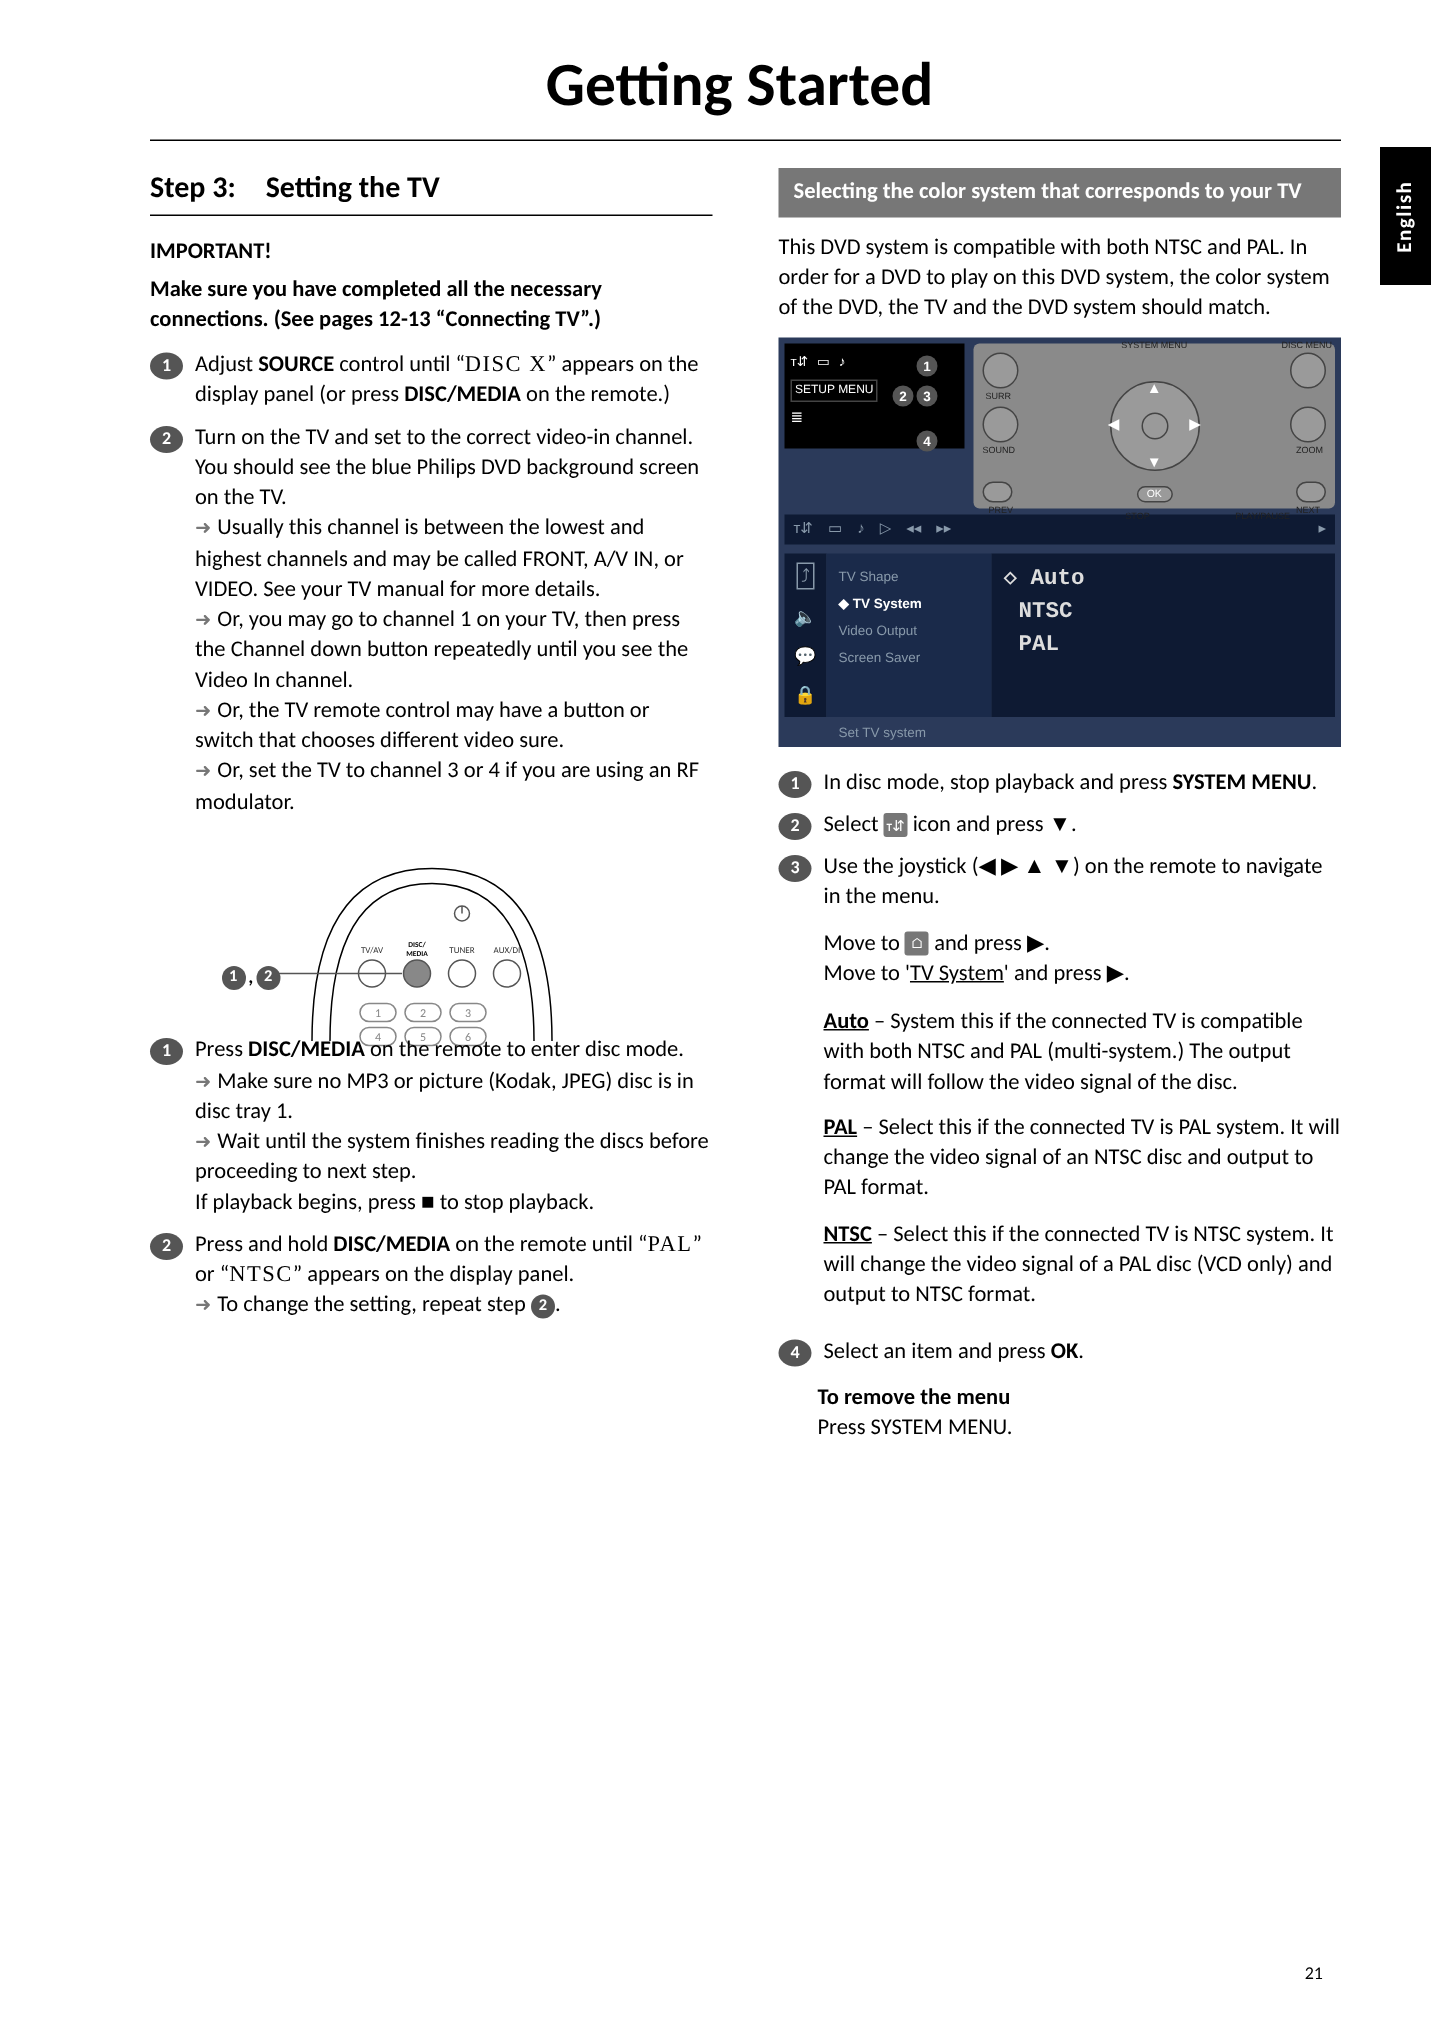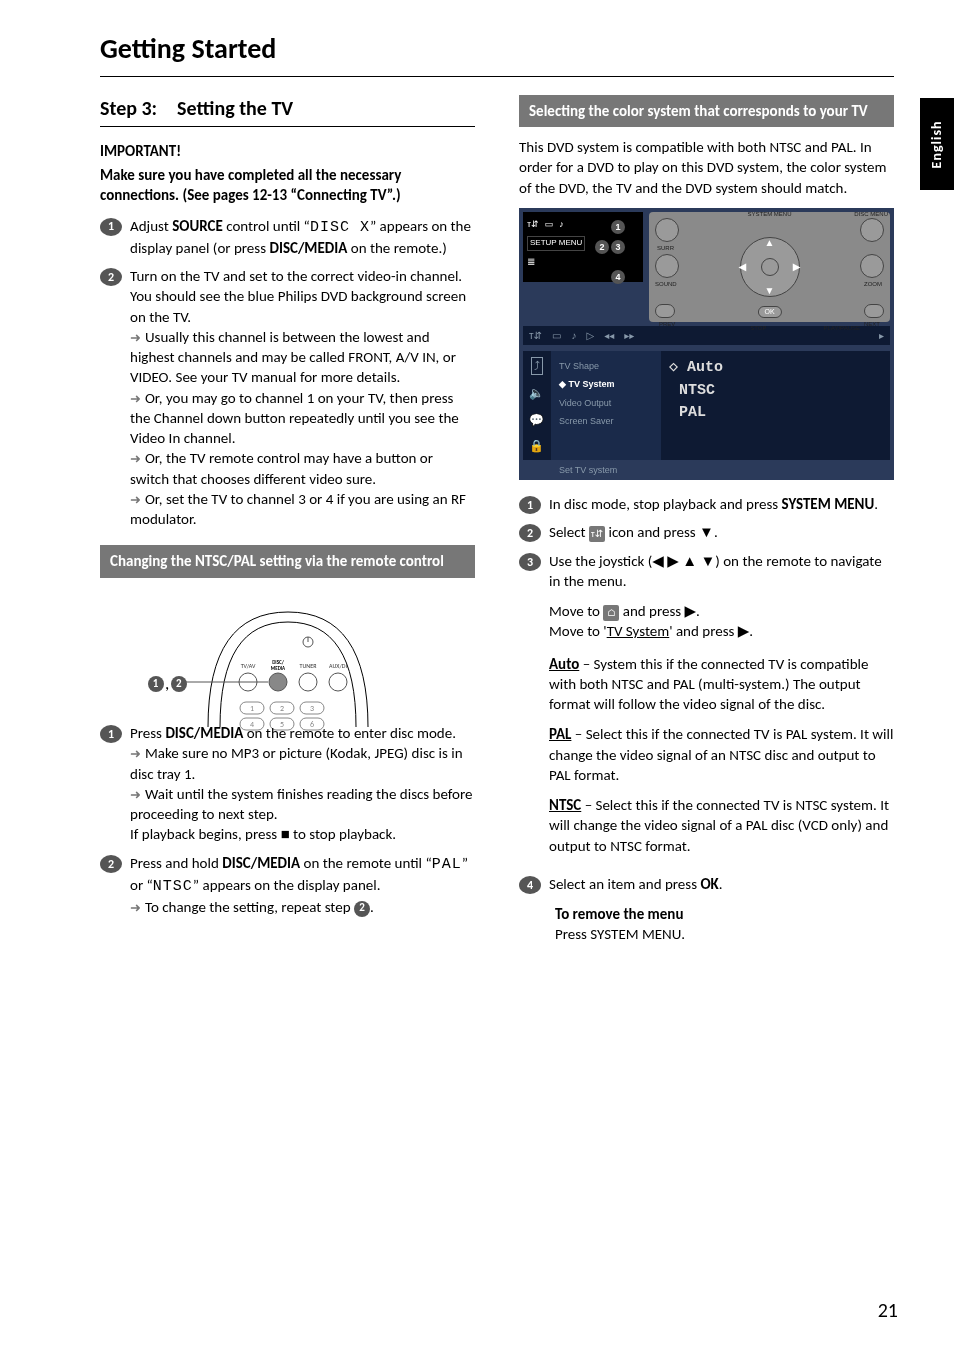--- a/index.html
+++ b/index.html
@@ -10,23 +10,23 @@
     background: #fff;
     position: relative;
     color: #000;
     font-size: 15px;
     line-height: 1.35;
   }
   .page {
     padding: 30px 60px 30px 100px;
   }
   .header-title {
-    text-align: left;
-    font-weight: bold;
-    font-size: 28px;
+    text-align: center;
+    font-weight: bold;
+    font-size: 41px;
     margin-bottom: 8px;
     padding-right: 8px;
   }
   .hr {
     border-top: 1px solid #000;
     margin-bottom: 18px;
   }
   .lang-tab {
     position: absolute;
     right: 0;
@@ -113,22 +113,22 @@
     margin: 16px 0 10px 0;
     font-size: 15px;
   }
   .remote-diagram {
     margin: 14px auto;
     width: 220px;
   }
   .pagenum {
     position: absolute;
     bottom: 28px;
-    right: 56px;
-    font-size: 20px;
+    right: 72px;
+    font-size: 12px;
   }
   .osd {
     background: #2b3a5a;
     color: #fff;
     font-size: 10px;
     padding: 4px;
     margin: 10px 0 14px 0;
     position: relative;
     font-family: Arial, sans-serif;
   }
@@ -245,21 +245,21 @@
     display:inline-flex;
     width:16px; height:16px;
     background:#777;
     color:#fff;
     align-items:center;
     justify-content:center;
     font-size:10px;
     border-radius:2px;
     vertical-align:middle;
   }
-  .disc-x { font-family: Liberation Mono, monospace; letter-spacing:1px; }
+  .disc-x { font-family: Liberation Serif, serif; letter-spacing:1px; }
   .underline { text-decoration: underline; }
   .remote-svg { display:block; margin:0 auto; }
   .para { margin-bottom:10px; }
 </style>
 </head>
 <body>
 
 <div class="page">
   <div class="header-title">Getting Started</div>
   <div class="hr"></div>
@@ -287,21 +287,20 @@
         <span class="num-badge">2</span>
         <div class="item-body">
           <div>Turn on the TV and set to the correct video-in channel.  You should see the blue Philips DVD background screen on the TV.</div>
           <div class="sub-arrow">Usually this channel is between the lowest and highest channels and may be called FRONT, A/V IN, or VIDEO. See your TV manual for more details.</div>
           <div class="sub-arrow">Or, you may go to channel 1 on your TV, then press the Channel down button repeatedly until you see the Video In channel.</div>
           <div class="sub-arrow">Or, the TV remote control may have a button or switch that chooses different video sure.</div>
           <div class="sub-arrow">Or, set the TV to channel 3 or 4 if you are using an RF modulator.</div>
         </div>
       </div>
 
-      <div class="section-bar">Changing the NTSC/PAL setting via the remote control</div>
 
       <div class="remote-diagram">
         <svg class="remote-svg" width="220" height="140" viewBox="0 0 220 140">
           <path d="M30 135 Q30 20 110 20 Q190 20 190 135" fill="none" stroke="#000" stroke-width="1"></path>
           <path d="M42 135 Q42 30 110 30 Q178 30 178 135" fill="none" stroke="#000" stroke-width="1"></path>
           <circle cx="130" cy="50" r="5" fill="none" stroke="#555"></circle>
           <line x1="130" y1="45" x2="130" y2="50" stroke="#555"></line>
 
           <circle cx="70" cy="90" r="9" fill="none" stroke="#555"></circle>
           <circle cx="100" cy="90" r="9" fill="#888" stroke="#555"></circle>
@@ -458,21 +457,21 @@
           <div class="para"><span class="bold underline">PAL</span><span> – Select this if the connected TV is PAL system. It will change the video signal of an NTSC disc and output to PAL format.</span></div>
           <div class="para"><span class="bold underline">NTSC</span><span> – Select this if the connected TV is NTSC system. It will change the video signal of a PAL disc (VCD only) and output to NTSC format.</span></div>
         </div>
       </div>
 
       <div class="num-item">
         <span class="num-badge">4</span>
         <div class="item-body"><span>Select an item and press </span><span class="bold">OK</span><span>.</span></div>
       </div>
 
-      <div style="margin-left:36px;margin-top:10px">
+      <div style="margin-left:26px;margin-top:10px">
         <div class="bold">To remove the menu</div>
         <div>Press SYSTEM MENU.</div>
       </div>
     </div>
   </div>
 
   <div class="pagenum">21</div>
 </div>
 
 </body></html>

